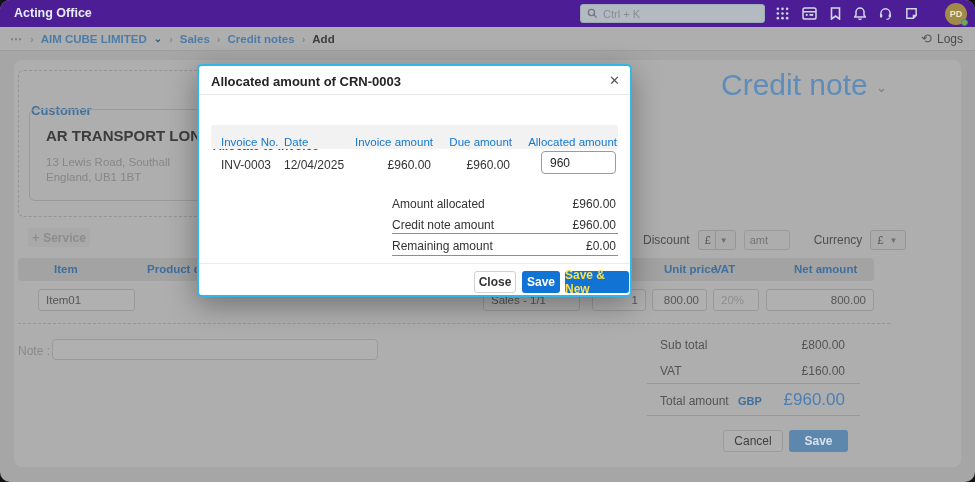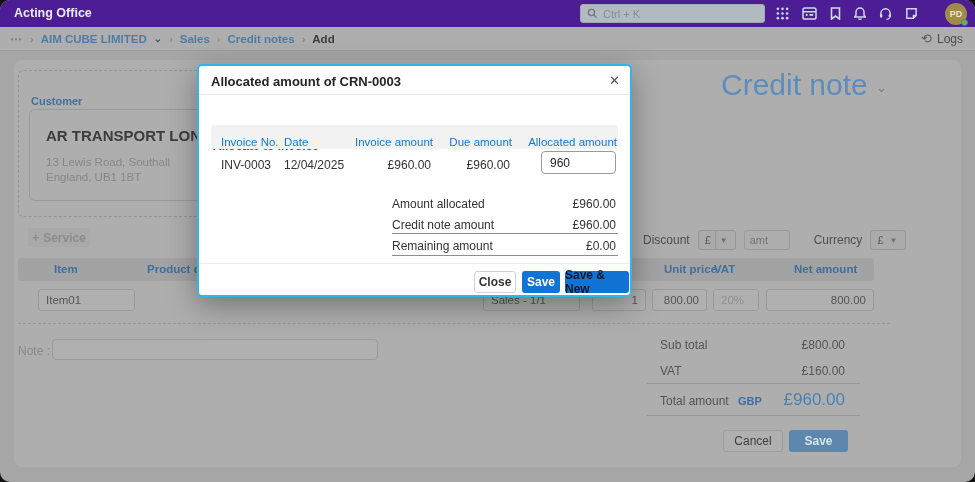--- a/index.html
+++ b/index.html
@@ -30,21 +30,21 @@
   .crumb-chev { color:#33587c; font-weight:bold; font-size:10px; }
   .crumb-current { color:#3d3d3d; font-weight:bold; font-size:11.5px; }
   .logs { position:absolute; right:12px; top:4px; display:flex; gap:5px; align-items:center; color:#4c4c4c; }
   .logs .g { font-size:13px; color:#5a5a5a; }
 
   
   .card { position:absolute; left:14px; top:60px; width:947px; height:407px; background:#aeaeae; border-radius:8px; }
 
   .cust-panel { position:absolute; left:4px; top:10px; width:470px; height:147px;
                 border:1px dashed #949494; border-radius:6px; }
-  .cust-label { position:absolute; left:12px; top:24px; color:#42719c; font-weight:bold; font-size:11px; }
+  .cust-label { position:absolute; left:12px; top:32px; color:#42719c; font-weight:bold; font-size:13px; }
   .cust-card { position:absolute; left:10px; top:38px; width:442px; height:92px;
                border:1px solid #9a9a9a; border-radius:6px; }
   .cust-name { position:absolute; left:16px; top:17px; font-size:15px; color:#3c3c3c; font-weight:bold; white-space:nowrap; }
   .cust-addr1 { position:absolute; left:16px; top:46px; color:#878787; font-size:11.5px; }
   .cust-addr2 { position:absolute; left:16px; top:61px; color:#878787; font-size:11.5px; }
 
   .service-btn { position:absolute; left:14px; top:168px; width:62px; height:19px; background:#a9a9a9;
                  border-radius:3px; color:#8d8d8d; font-weight:bold; display:flex; align-items:center;
                  justify-content:center; gap:4px; font-size:12px; }
 
@@ -106,21 +106,21 @@
   .m-alloc-input { position:absolute; right:14px; top:85px; width:75px; height:23px; border:1px solid #9a9a9a;
                    border-radius:4px; font-size:12px; color:#222; padding:0 8px; background:#fff; }
   .m-sum-label { position:absolute; left:193px; font-size:12px; color:#333; }
   .m-sum-val { position:absolute; right:14px; width:90px; text-align:right; font-size:12px; color:#333; }
   .m-sline { position:absolute; left:193px; width:226px; border-top:1px solid #8e8e8e; }
   .m-fdiv { position:absolute; left:0; top:197px; width:100%; border-top:1px solid #ededed; }
   .m-btn { position:absolute; top:205px; height:22px; border-radius:3px; font-size:12px; font-weight:bold;
            display:flex; align-items:center; justify-content:center; cursor:pointer; }
   .m-btn-close { left:275px; width:42px; background:#fff; border:1px solid #d1d1d1; color:#333; }
   .m-btn-save { left:323px; width:38px; background:#1173d4; color:#fff; }
-  .m-btn-savenew { left:366px; width:64px; background:#1173d4; color:#0f172a; }
+  .m-btn-savenew { left:366px; width:64px; background:#1173d4; color:#fde047; }
 </style>
 </head>
 <body>
 
 <div id="screen">
 
   <div class="topbar">
     <div class="app-title">Acting Office</div>
     <div class="searchbox">
       <svg width="11" height="11" viewBox="0 0 16 16">

